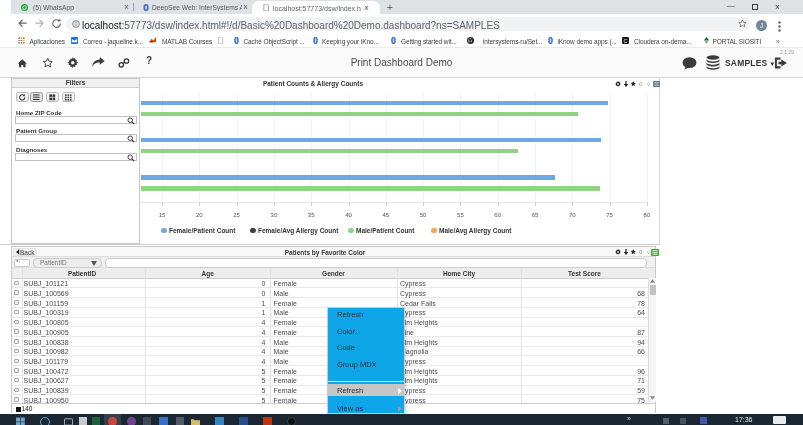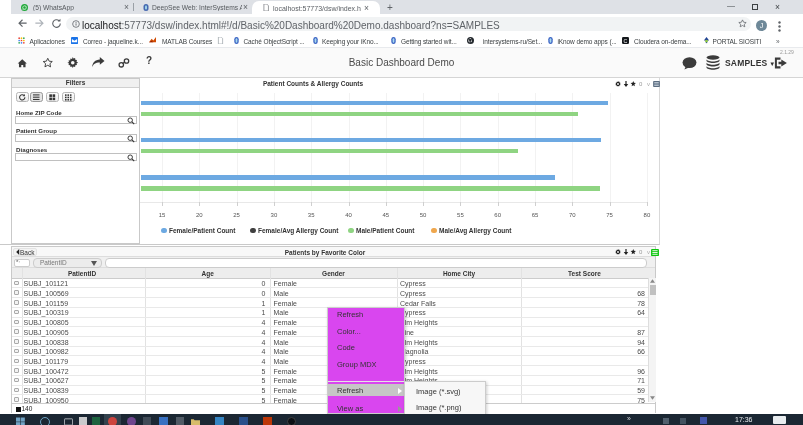--- a/index.html
+++ b/index.html
@@ -54,21 +54,21 @@
 .thead { position:absolute; left:0; top:21px; width:100%; height:10.5px; background:#ededed; border-bottom:1px solid #ccc; font-weight:bold; font-size:6.5px; color:#333; }
 .th { position:absolute; top:2px; text-align:center; }
 .trow { position:absolute; left:0; width:100%; height:9.72px; border-bottom:1px solid #e9e9e9; font-size:7px; color:#4a4a4a; }
 .td { position:absolute; top:1.5px; white-space:nowrap; }
 .colline { position:absolute; top:21px; width:1px; height:135px; background:#e2e2e2; }
 .cb { position:absolute; left:2px; top:2px; width:4.5px; height:4.5px; border:1px solid #aaa; background:#f2f2f2; border-radius:1px; }
 #tfoot { position:absolute; left:0; top:156px; width:100%; height:10px; background:#fff; border-top:1px solid #ccc; font-size:6.5px; color:#222; }
 
 #vscroll { position:absolute; left:635.5px; top:30.5px; width:8px; height:124.5px; background:#f4f4f4; border-left:1px solid #ddd; }
 
-#menu { position:absolute; left:326.5px; top:307px; width:78px; height:107px; background:#d946ef; border:1px solid #ccc; box-shadow:1px 1px 3px rgba(0,0,0,.2); }
+#menu { position:absolute; left:326.5px; top:307px; width:78px; height:107px; background:#0ea5e9; border:1px solid #ccc; box-shadow:1px 1px 3px rgba(0,0,0,.2); }
 .mi { position:absolute; left:9.5px; font-size:7.5px; color:#333; white-space:nowrap; }
 #submenu { position:absolute; left:404px; top:381px; width:81.5px; height:44px; background:#f7f7f7; border:1px solid #ccc; box-shadow:1px 1px 3px rgba(0,0,0,.2); }
 
 #taskbar { position:absolute; left:0; top:414px; width:803px; height:11px; background:#1b2733; }
 .tkic { position:absolute; top:3px; width:9px; height:10px; opacity:.85; }
 </style>
 </head>
 <body>
 <div id="page">
 
@@ -230,21 +230,21 @@
     <svg class="appic" style="left:118px; top:9.5px;" width="12" height="10" viewBox="0 0 16 14">
         <g fill="none" stroke="#3b3b3b" stroke-width="1.8">
           <circle cx="4.2" cy="9.5" r="3.1"></circle>
           <circle cx="11.5" cy="4.2" r="3.1"></circle>
           <path d="M6 7.8l3.6-2.6"></path>
         </g>
       </svg>
 
     <div class="appic" style="left:146px; top:7px; font-size:10px; font-weight:bold;">?</div>
 
-    <div class="abs" style="left:0; top:8.5px; width:803px; text-align:center; font-size:10px; color:#4a4a4a;">Basic Dashboard Demo</div>
+    <div class="abs" style="left:0; top:8.5px; width:803px; text-align:center; font-size:10px; color:#4a4a4a;">Print Dashboard Demo</div>
 
     <svg class="appic" style="left:682px; top:9px;" width="15" height="13" viewBox="0 0 16 14">
         <ellipse cx="8" cy="6" rx="7.5" ry="5.8" fill="#3b3b3b"></ellipse>
         <path d="M4 10l-1.5 3.5L8 11z" fill="#3b3b3b"></path>
       </svg>
 
     <svg class="appic" style="left:705px; top:7px;" width="16" height="16" viewBox="0 0 16 16">
         <g fill="#3b3b3b">
           <ellipse cx="8" cy="2.5" rx="6.5" ry="2.2"></ellipse>
           <path d="M1.5 4.2c0 1.2 2.9 2.2 6.5 2.2s6.5-1 6.5-2.2v1.6c0 1.2-2.9 2.2-6.5 2.2s-6.5-1-6.5-2.2z"></path>
@@ -581,24 +581,20 @@
     <div class="abs" style="left:0; top:75.7px; width:100%; height:12.4px; background:#c6c6c6;"></div>
     <div class="mi" style="top:77.5px;">Refresh</div>
     <svg class="abs" style="left:70px; top:79.5px;" width="4" height="6" viewBox="0 0 4 6">
         <path d="M0 0l4 3-4 3z" fill="#fff"></path>
       </svg>
     <div class="mi" style="top:95.5px;">View as</div>
     <svg class="abs" style="left:70px; top:97.5px;" width="4" height="6" viewBox="0 0 4 6">
         <path d="M0 0l4 3-4 3z" fill="#999"></path>
       </svg>
   </div>
-  <div id="submenu">
-    <div class="mi" style="left:11px; top:4.5px;">Image (*.svg)</div>
-    <div class="mi" style="left:11px; top:20.5px;">Image (*.png)</div>
-  </div>
 
   <div id="taskbar">
     <svg class="tkic" style="left:16px;" viewBox="0 0 10 10" width="9" height="9">
         <g fill="#7fb8dd">
           <rect x="0" y="0" width="4.6" height="4.6"></rect>
           <rect x="5.2" y="0" width="4.6" height="4.6"></rect>
           <rect x="0" y="5.2" width="4.6" height="4.6"></rect>
           <rect x="5.2" y="5.2" width="4.6" height="4.6"></rect>
         </g>
       </svg>

